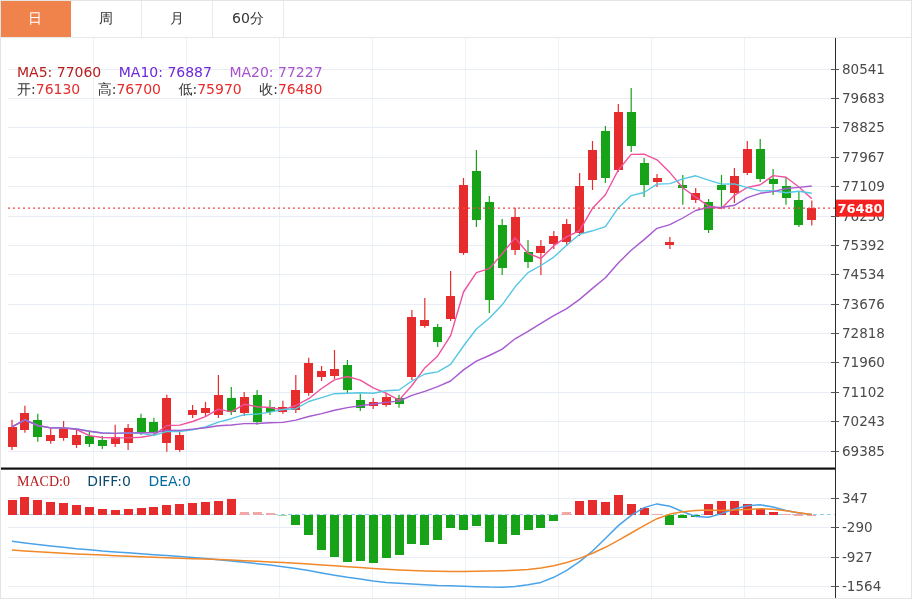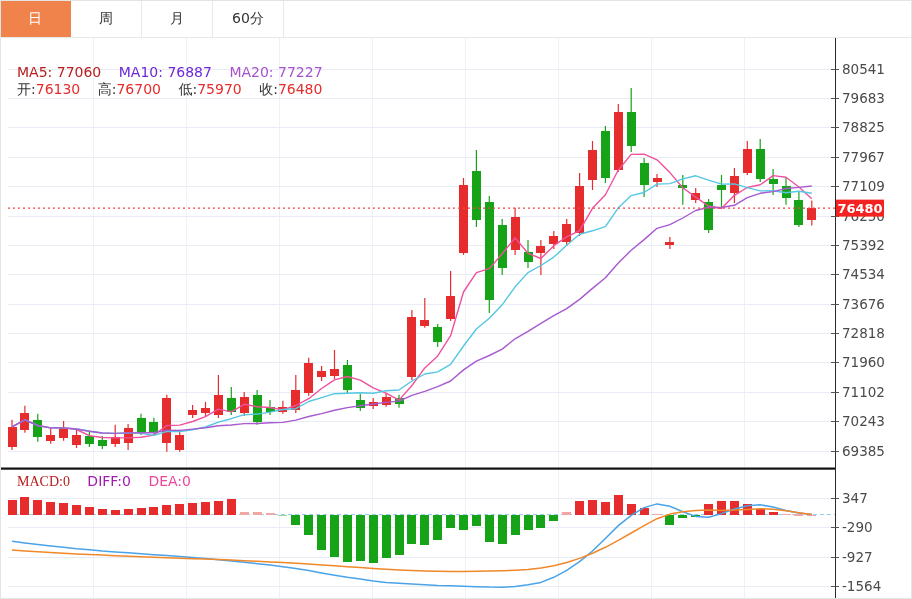--- a/index.html
+++ b/index.html
@@ -15,22 +15,22 @@
   .legend-row1{top:45px;margin-top:36px;}
   .legend-row2{top:64px;}
   .macd-legend{top:473px;}
   .pair{margin-right:13px;}
   .lbl{color:#333;}
   .val-red{color:#e62c2c;}
   .ma5{color:#b91c1c;}
   .ma10{color:#6d28d9;}
   .ma20{color:#a653cc;text-align:center;}
   .macd-l{color:#b91c1c;font-family:Liberation Serif, serif;}
-  .diff-l{color:#a21caf;}
-  .dea-l{color:#ec4899;}
+  .diff-l{color:#0c4a6e;}
+  .dea-l{color:#0369a1;}
   .chart-wrap{position:absolute;inset:0;z-index:1;}
   svg{display:block;}
 </style>
 </head>
 <body>
 
 <div class="frame"></div>
 
 <div class="tabbar">
   <div class="tab active">日</div>

